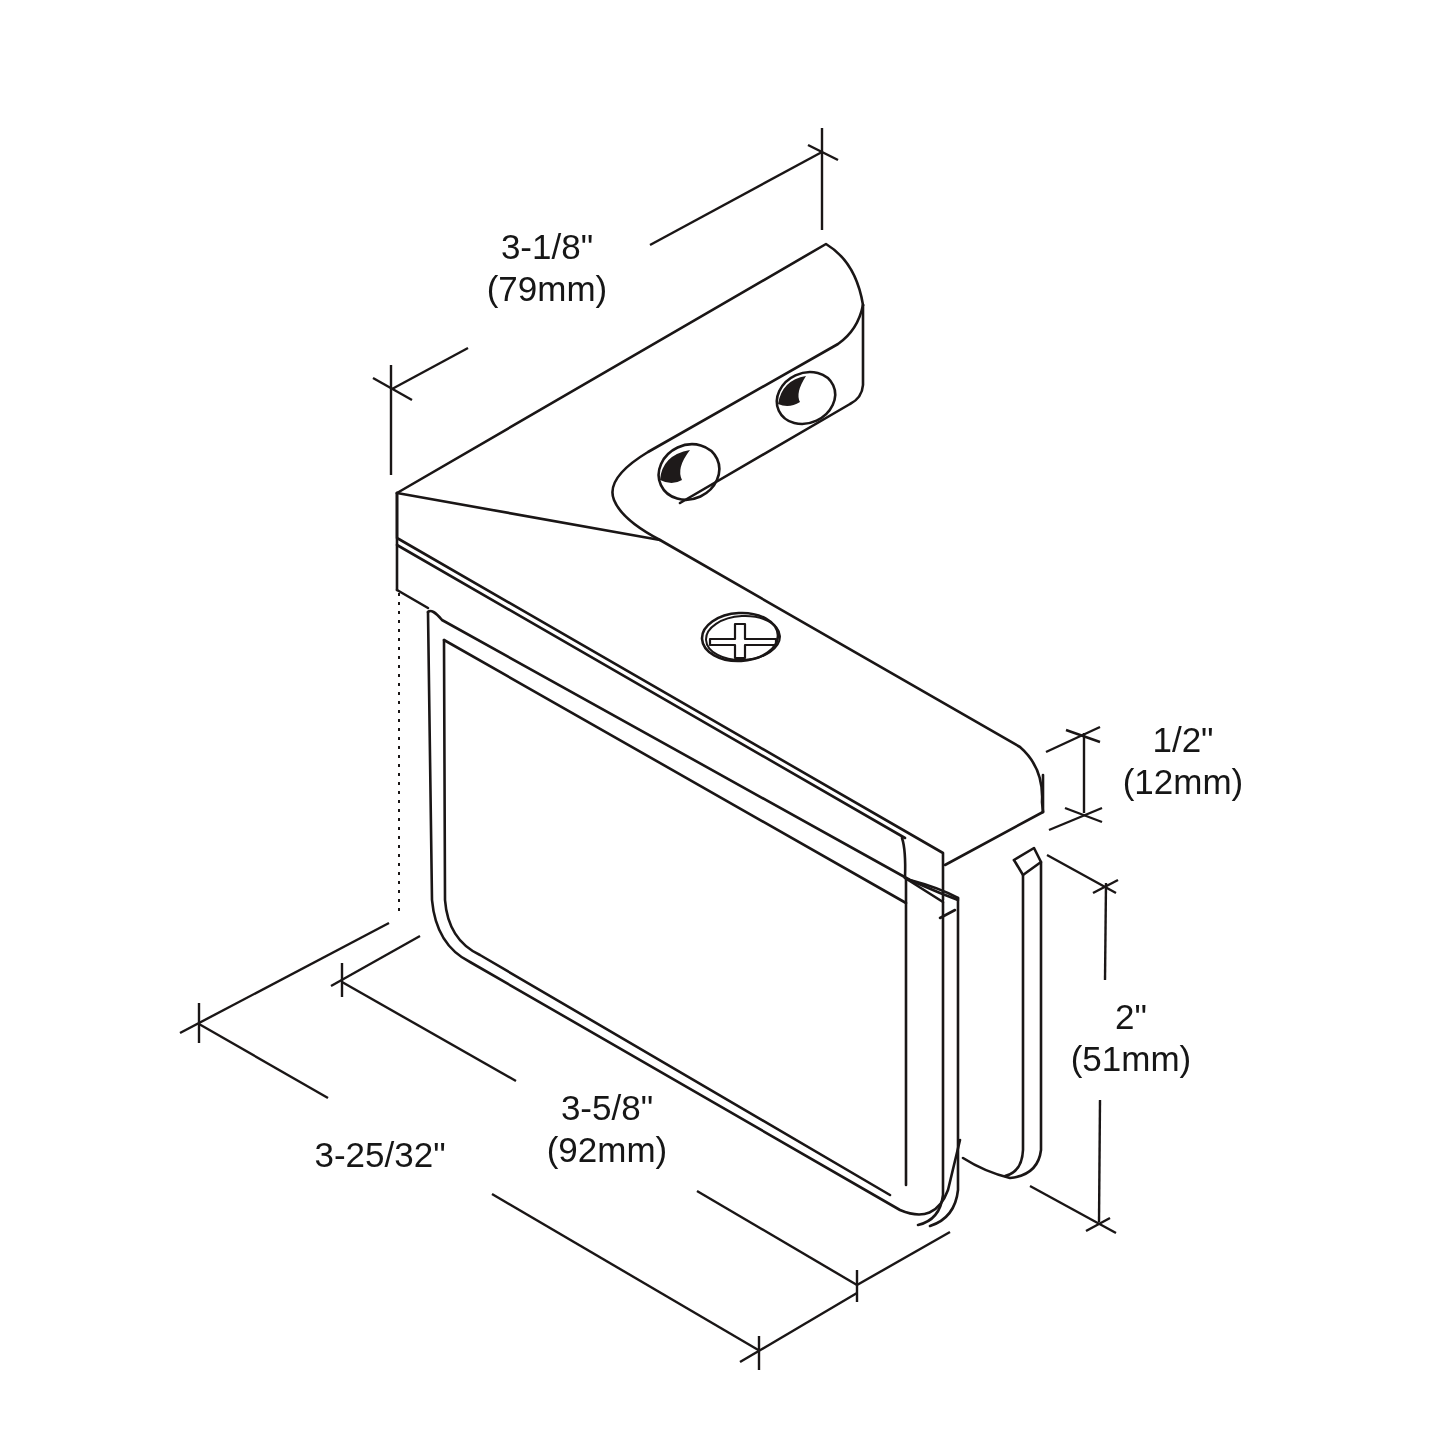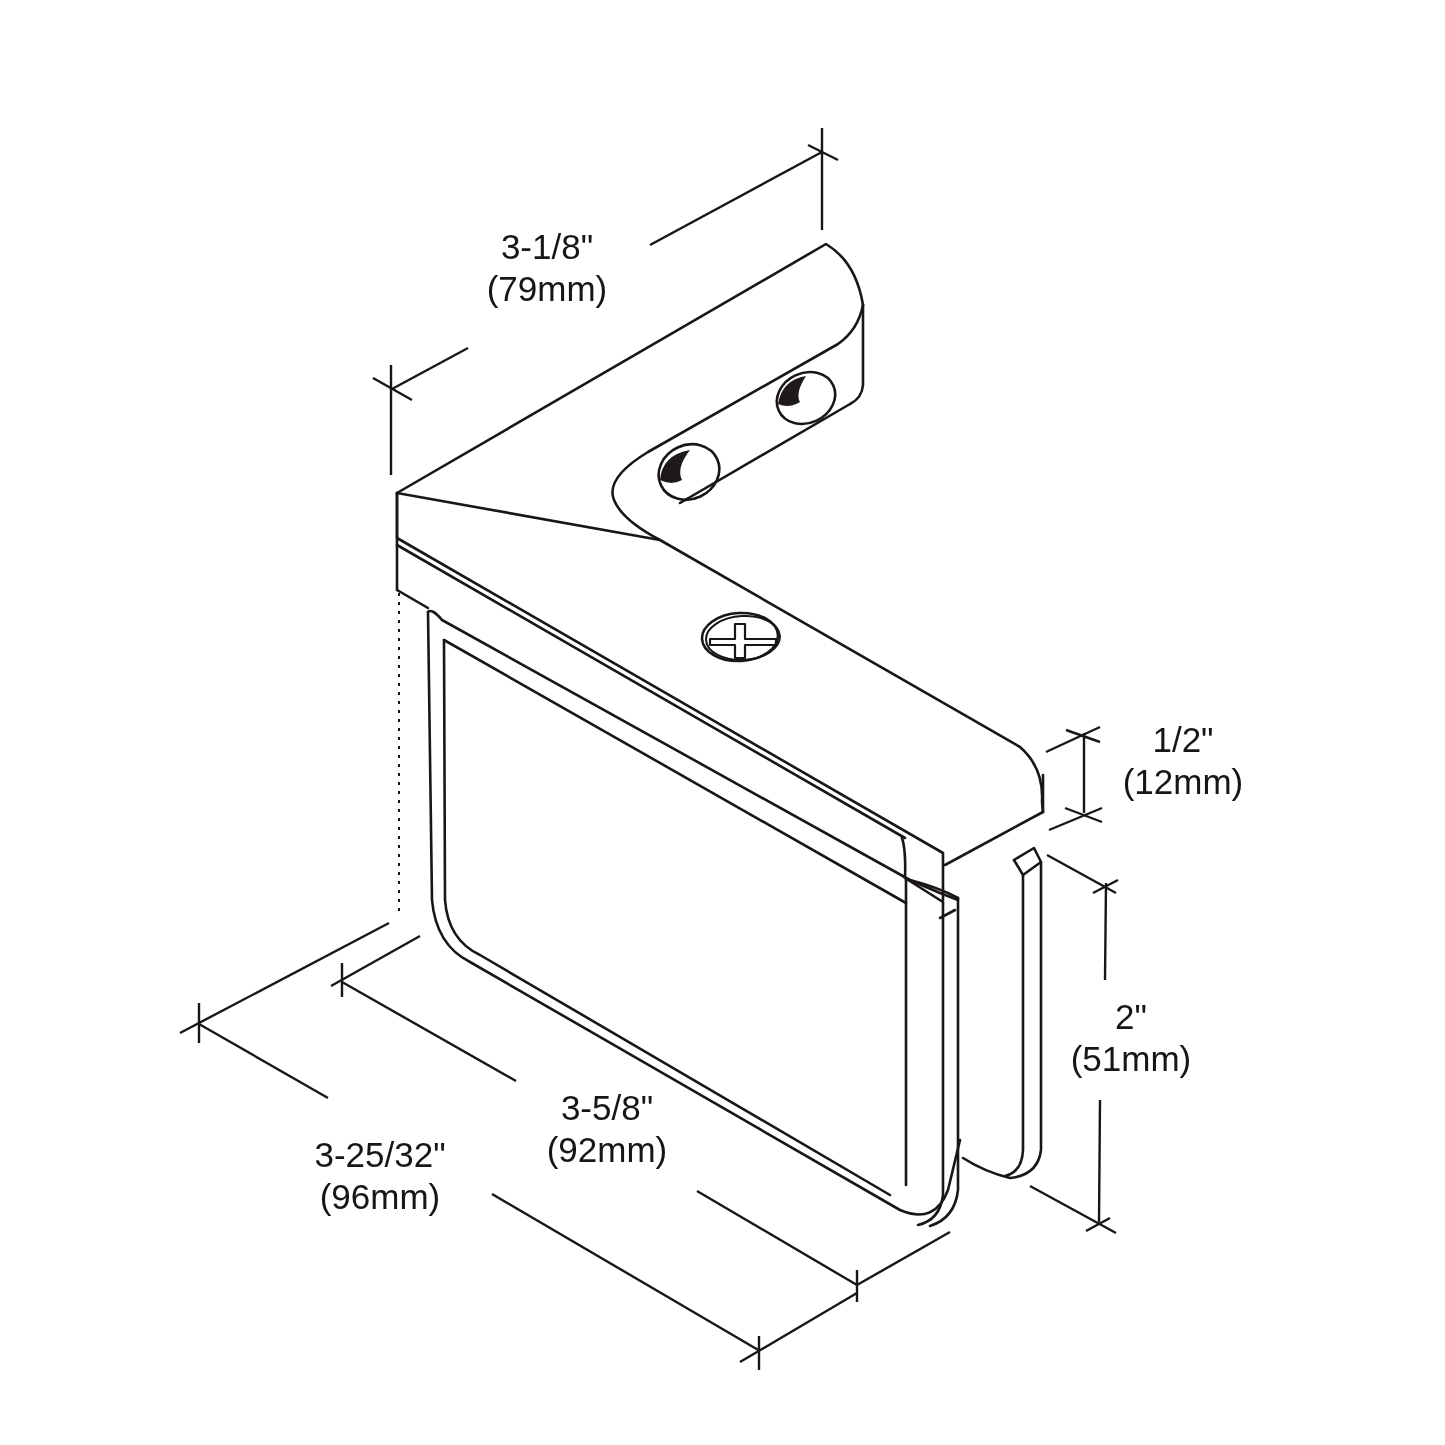--- a/index.html
+++ b/index.html
@@ -147,16 +147,15 @@
     <span>(51mm)</span>
   </div>
 
   <div class="label" style="left:522px; top:1087px; width:170px;">
     <span>3-5/8"</span>
     <span>(92mm)</span>
   </div>
 
   <div class="label" style="left:280px; top:1134px; width:200px;">
     <span>3-25/32"</span>
-    <span>(96mm)</span>
   </div>
 
 </div>
 
 </body></html>

